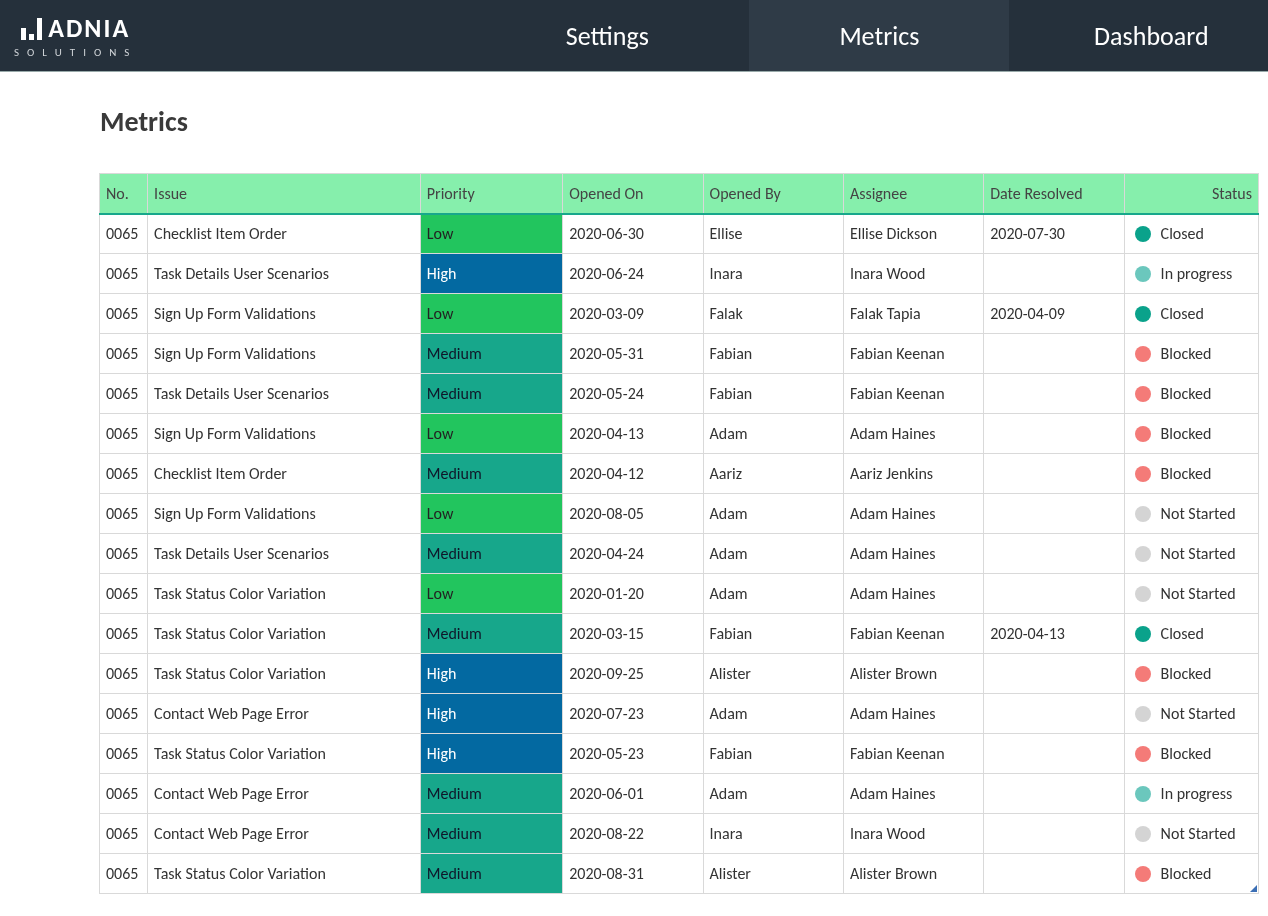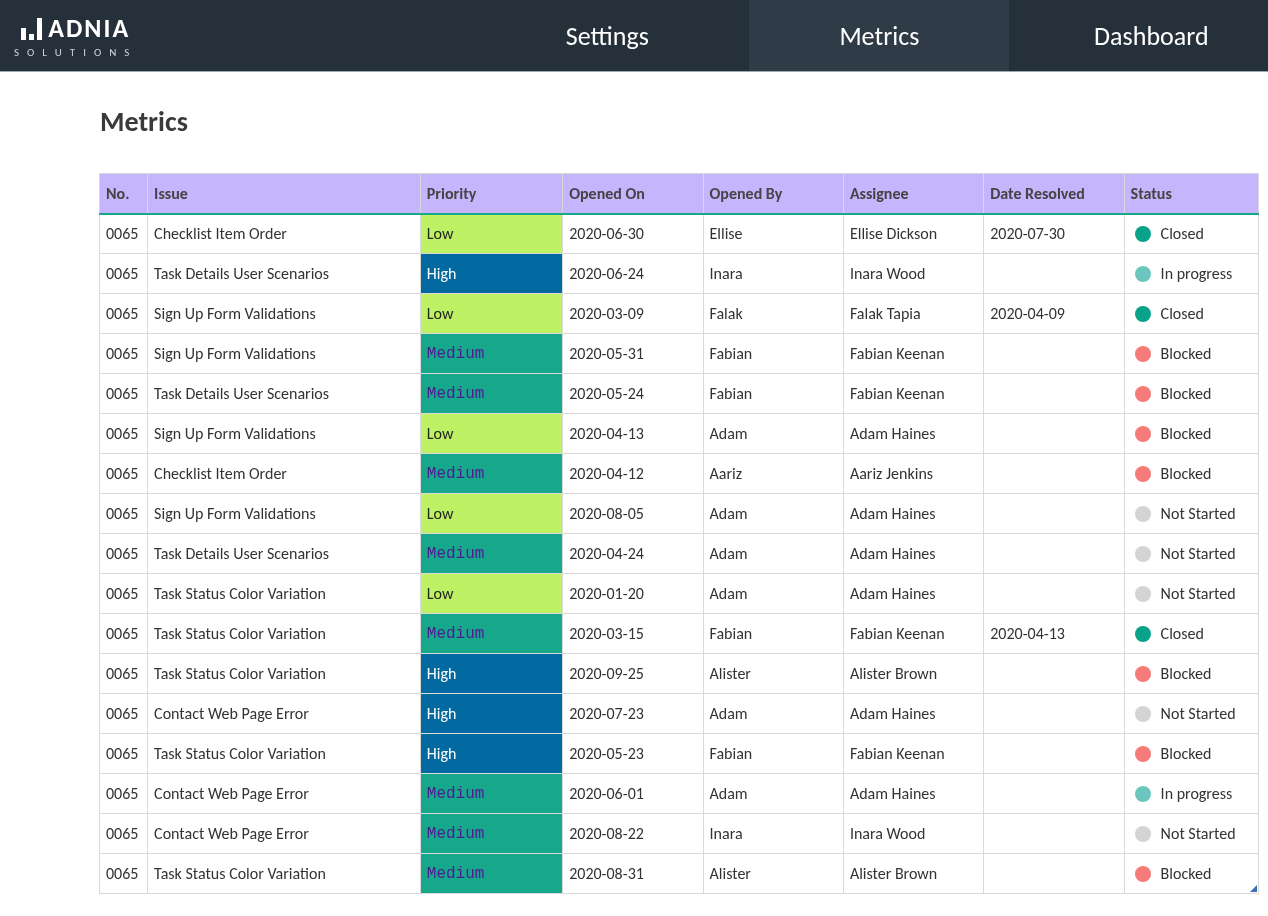--- a/index.html
+++ b/index.html
@@ -89,37 +89,37 @@
   th, td {
     border: 1px solid #d9d9d9;
     text-align: left;
     font-size: 16px;
     padding: 0 6px;
     height: 40px;
     overflow: hidden;
     white-space: nowrap;
   }
   thead th {
-    background:#c4b5fd;
+    background:#86efac;
     color:#444;
-    font-weight:700;
+    font-weight:400;
     border-bottom: 2px solid #17a78b;
   }
-  thead th.status-head { text-align:left; }
+  thead th.status-head { text-align:right; }
   col.c-no       { width: 48px; }
   col.c-issue    { width: 272px; }
   col.c-priority { width: 142px; }
   col.c-opened   { width: 140px; }
   col.c-by       { width: 140px; }
   col.c-assignee { width: 140px; }
   col.c-resolved { width: 140px; }
   col.c-status   { width: 134px; }
 
-  td.pr-low    { background:#bef264; color:#222; }
-  td.pr-medium { background:#17a78b; color:#4c1d95;font-family:Liberation Mono, monospace; }
+  td.pr-low    { background:#22c55e; color:#222; }
+  td.pr-medium { background:#17a78b; color:#0f172a; }
   td.pr-high   { background:#0369a1; color:#fff; }
 
   .status-cell { display:flex; align-items:center; gap:10px; height:100%; padding-left:4px; }
   .dot { width:16px; height:16px; border-radius:50%; flex-shrink:0; }
   .dot-closed      { background:#0aa28b; }
   .dot-inprogress  { background:#6bc7bd; }
   .dot-blocked     { background:#f47b78; }
   .dot-notstarted  { background:#d4d4d4; }
 
   .corner-mark {

